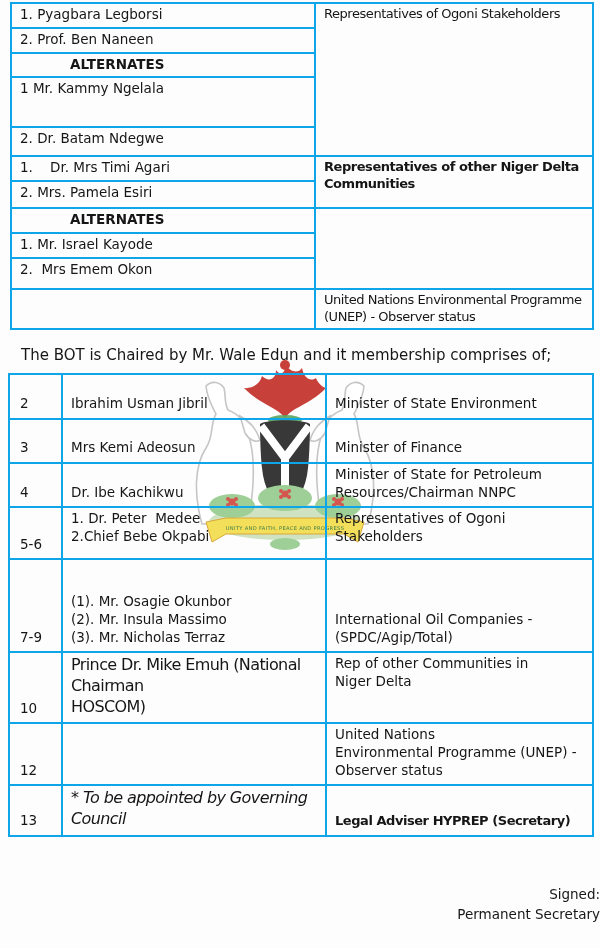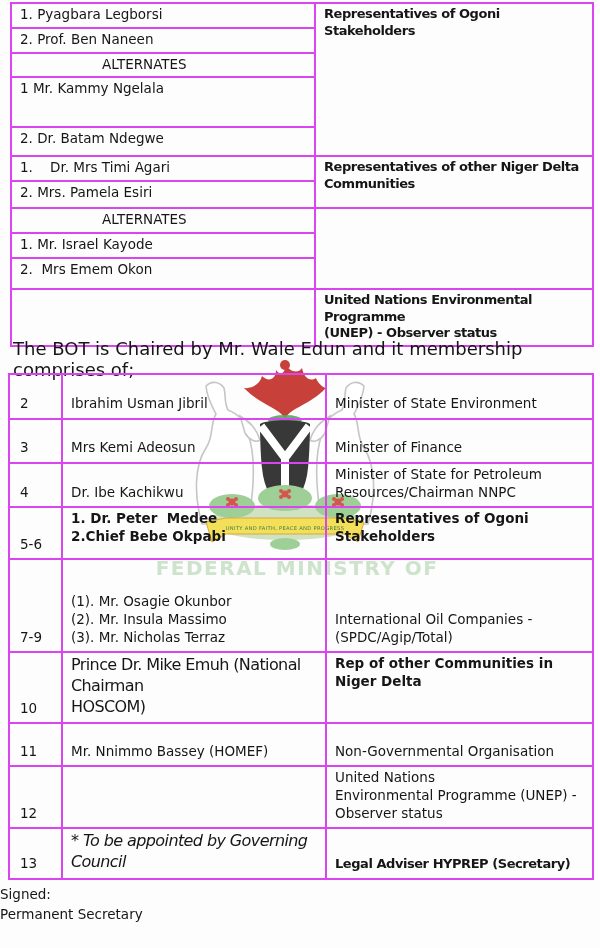--- a/index.html
+++ b/index.html
@@ -10,35 +10,35 @@
   .page{position:absolute;inset:0;}
   
   .emblem{position:absolute;left:186px;top:356px;width:198px;height:196px;z-index:0;}
   .wm-text{
     position:absolute;left:0;top:554px;width:594px;z-index:0;text-align:center;
     font-weight:bold;font-size:20px;line-height:29px;letter-spacing:1.5px;color:#cde3cb;
   }
   
   table{border-collapse:collapse;table-layout:fixed;position:absolute;z-index:2;background:transparent;}
   td{
-    border:2px solid #d946ef;padding:2px 8px 3px;font-size:13.5px;line-height:1.3;
+    border:2px solid #0ea5e9;padding:2px 8px 3px;font-size:13.5px;line-height:1.3;
     white-space:pre-wrap;vertical-align:top;color:#161616;overflow:hidden;
   }
   .t1{left:10px;top:2px;width:582px;}
   .t2{left:8px;top:373px;width:584px;}
   .va-b{vertical-align:bottom;padding-bottom:5px;}
-  .va-t{vertical-align:top;font-weight:bold;}
-  .alt{font-weight:normal;padding-left:90px;}
+  .va-t{vertical-align:top;}
+  .alt{font-weight:bold;padding-left:58px;}
   .b{font-weight:bold;}
   .i{font-style:italic;}
   .fit{font-size:13px;letter-spacing:-0.45px;}
   .small{font-size:16px;letter-spacing:-0.6px;}
   .numcell{padding-left:10px;}
-  .intro{position:absolute;left:13px;top:338px;z-index:2;font-size:18px;margin:0;}
-  .sig{position:absolute;left:0;top:884px;width:600px;z-index:2;text-align:left;font-size:13.5px;line-height:20px;}
+  .intro{position:absolute;left:13px;top:338px;z-index:2;font-size:15px;margin:8px;}
+  .sig{position:absolute;left:0;top:884px;width:600px;z-index:2;text-align:right;font-size:13.5px;line-height:20px;}
 </style>
 </head>
 <body>
 
 <div class="page">
 
   <div class="emblem">
     <svg width="198" height="196" viewBox="0 0 198 196" xmlns="http://www.w3.org/2000/svg">
 
       <g fill="#ffffff" stroke="#c6c6c6" stroke-width="1.6">
@@ -89,21 +89,20 @@
       </g>
 
       <g>
         <path d="M20,166 L40,162 L158,162 L178,166 L172,186 L158,178 L40,178 L26,186 Z" fill="#f3df5a" stroke="#d9a83c" stroke-width="1"></path>
         <text x="99" y="173.5" text-anchor="middle" font-size="5.2" letter-spacing="0.3" fill="#3f7d46">UNITY AND FAITH, PEACE AND PROGRESS</text>
       </g>
     </svg>
   </div>
 
   <div class="wm-text">
-    <div>FEDERAL MINISTRY OF</div>
   </div>
 
   <table class="t1">
     <colgroup>
         <col style="width:304px">
         <col style="width:278px">
       </colgroup>
     <tbody>
         <tr style="height:25px">
       <td>1. Pyagbara Legborsi</td>
@@ -187,25 +186,20 @@
       <td class="va-b">International Oil Companies -
 (SPDC/Agip/Total)</td>
     </tr>
     <tr style="height:61px">
       <td class="va-b numcell">10</td>
       <td class="va-b small">Prince Dr. Mike Emuh (National Chairman
 HOSCOM)</td>
       <td class="va-t">Rep of other Communities in
 Niger Delta</td>
     </tr>
-    <tr style="height:43px">
-      <td class="va-b numcell">11</td>
-      <td class="va-b">Mr. Nnimmo Bassey (HOMEF)</td>
-      <td class="va-b">Non-Governmental Organisation</td>
-    </tr>
     <tr style="height:51px">
       <td class="va-b numcell">12</td>
       <td class="va-b"></td>
       <td class="va-b">United Nations
 Environmental Programme (UNEP) -
 Observer status</td>
     </tr>
     <tr style="height:50px">
       <td class="va-b numcell">13</td>
       <td class="va-b small i">* To be appointed by Governing Council</td>

